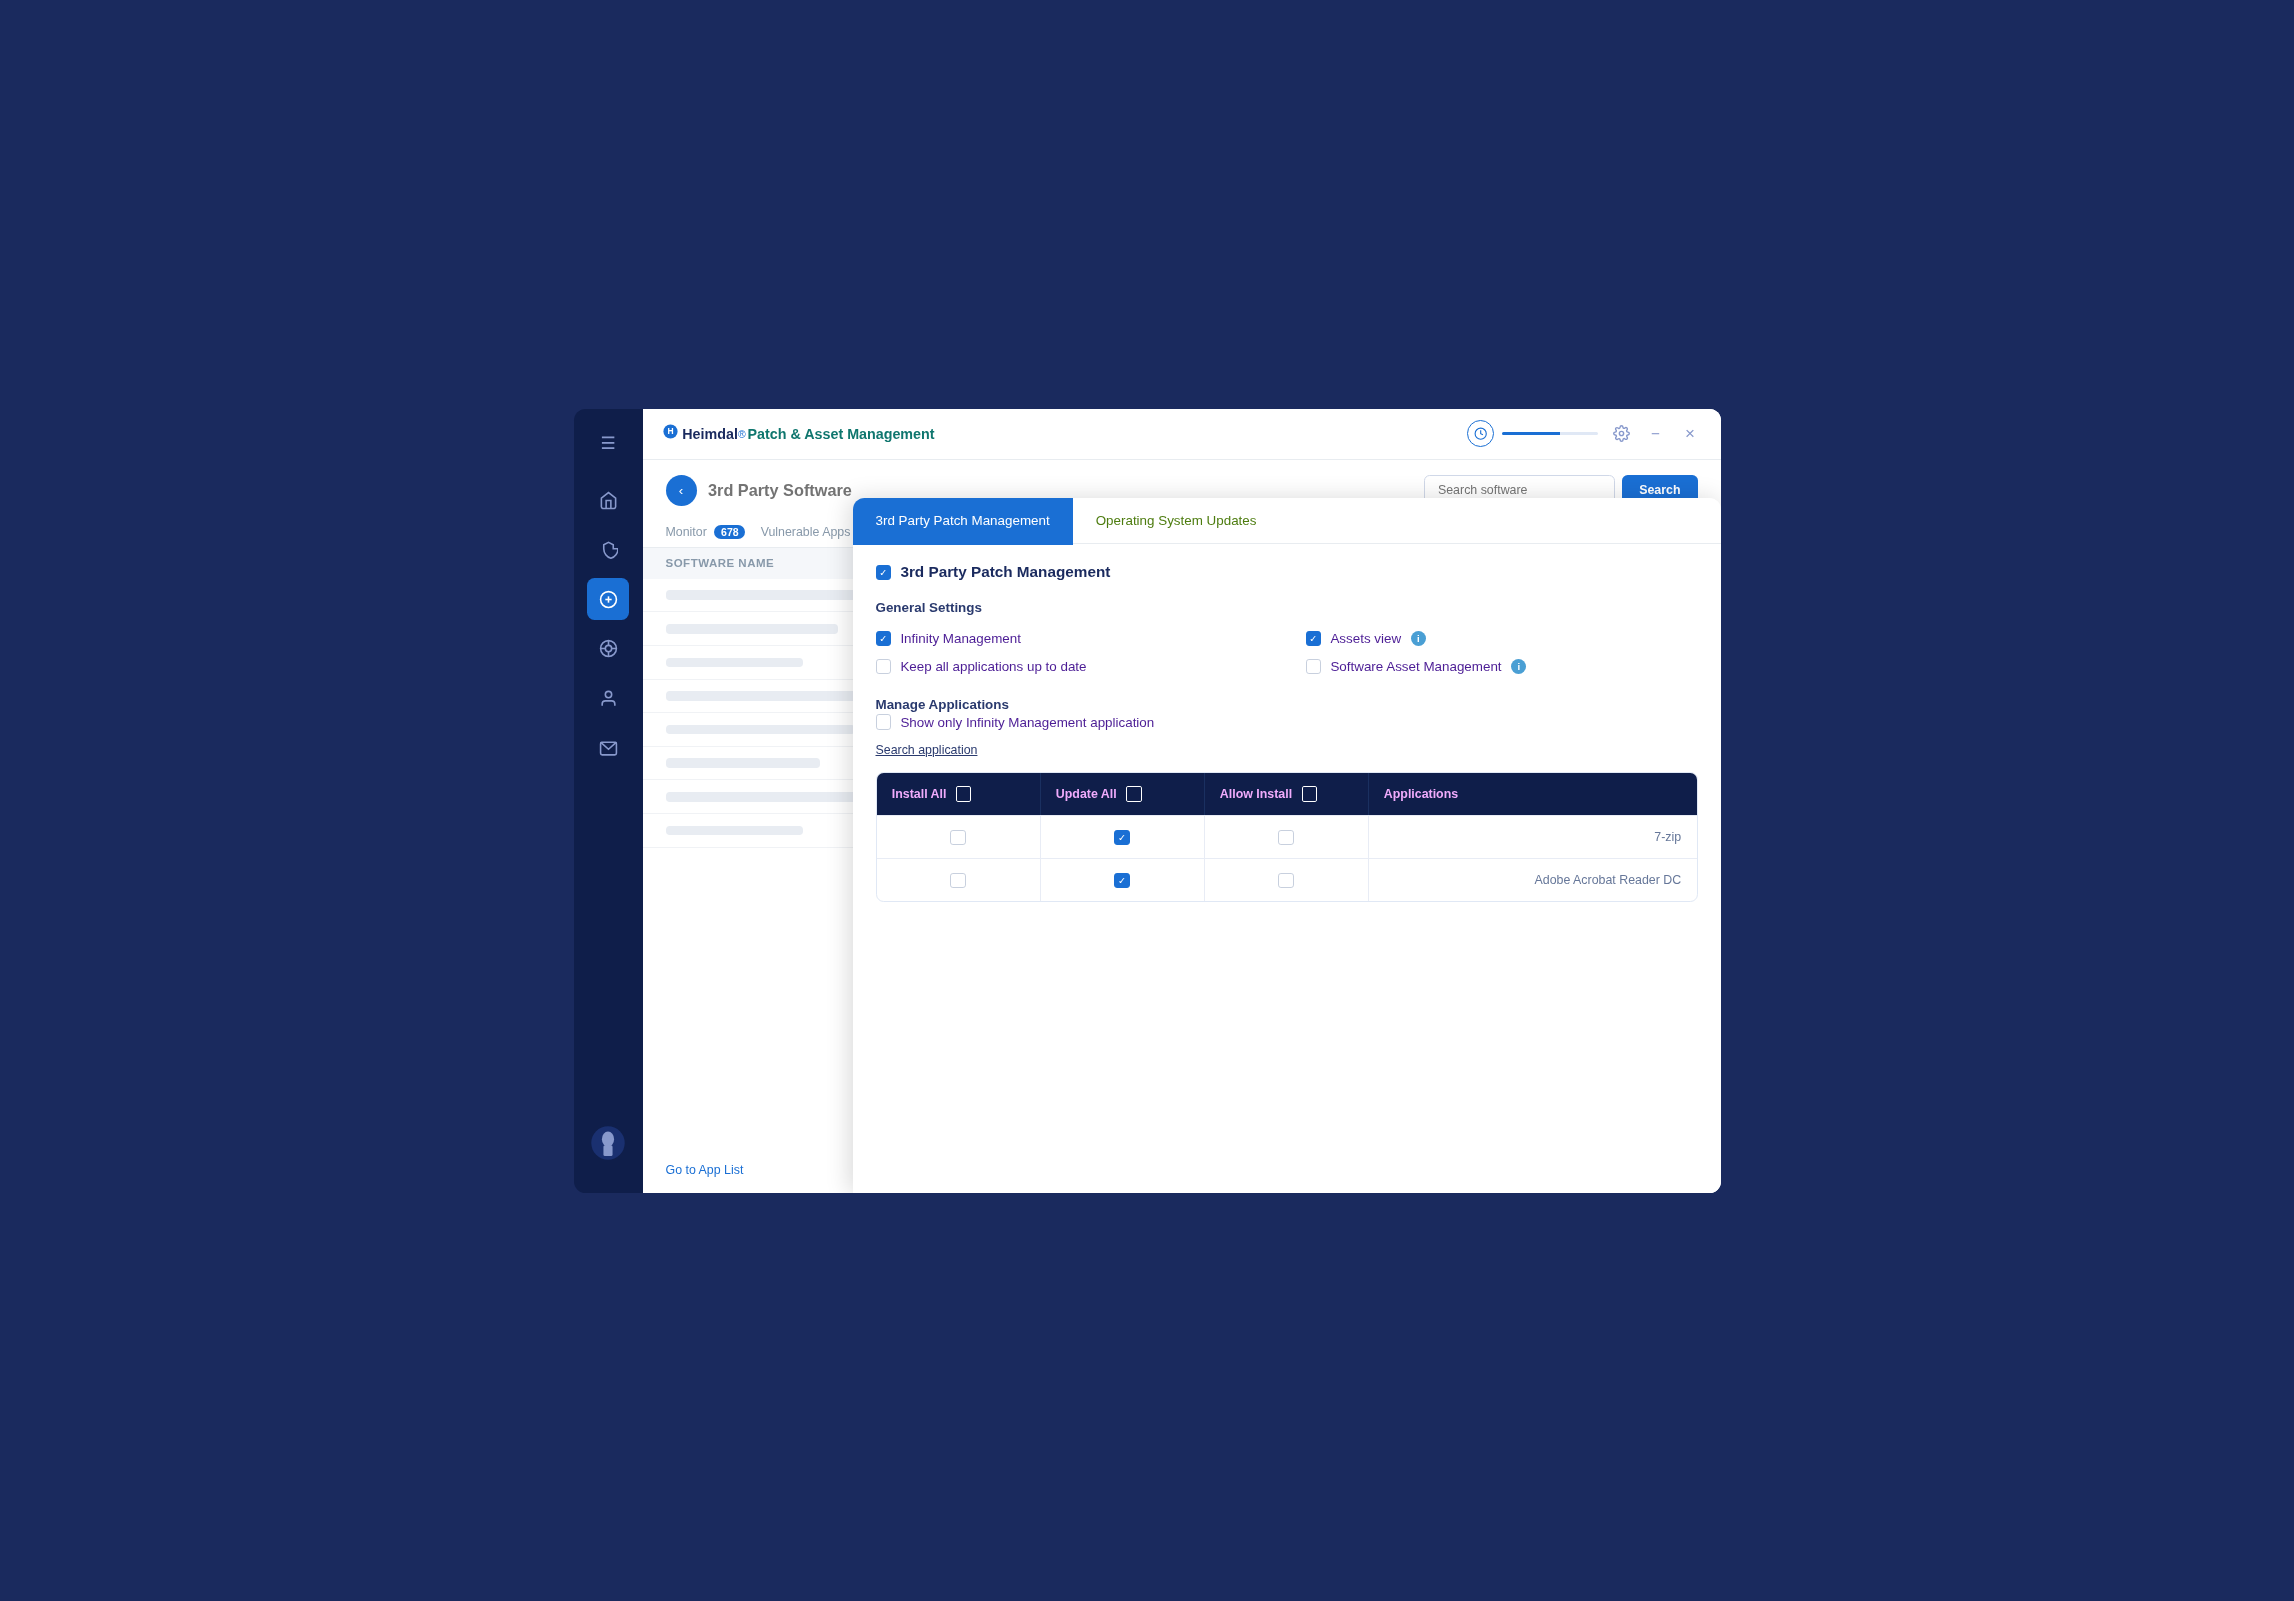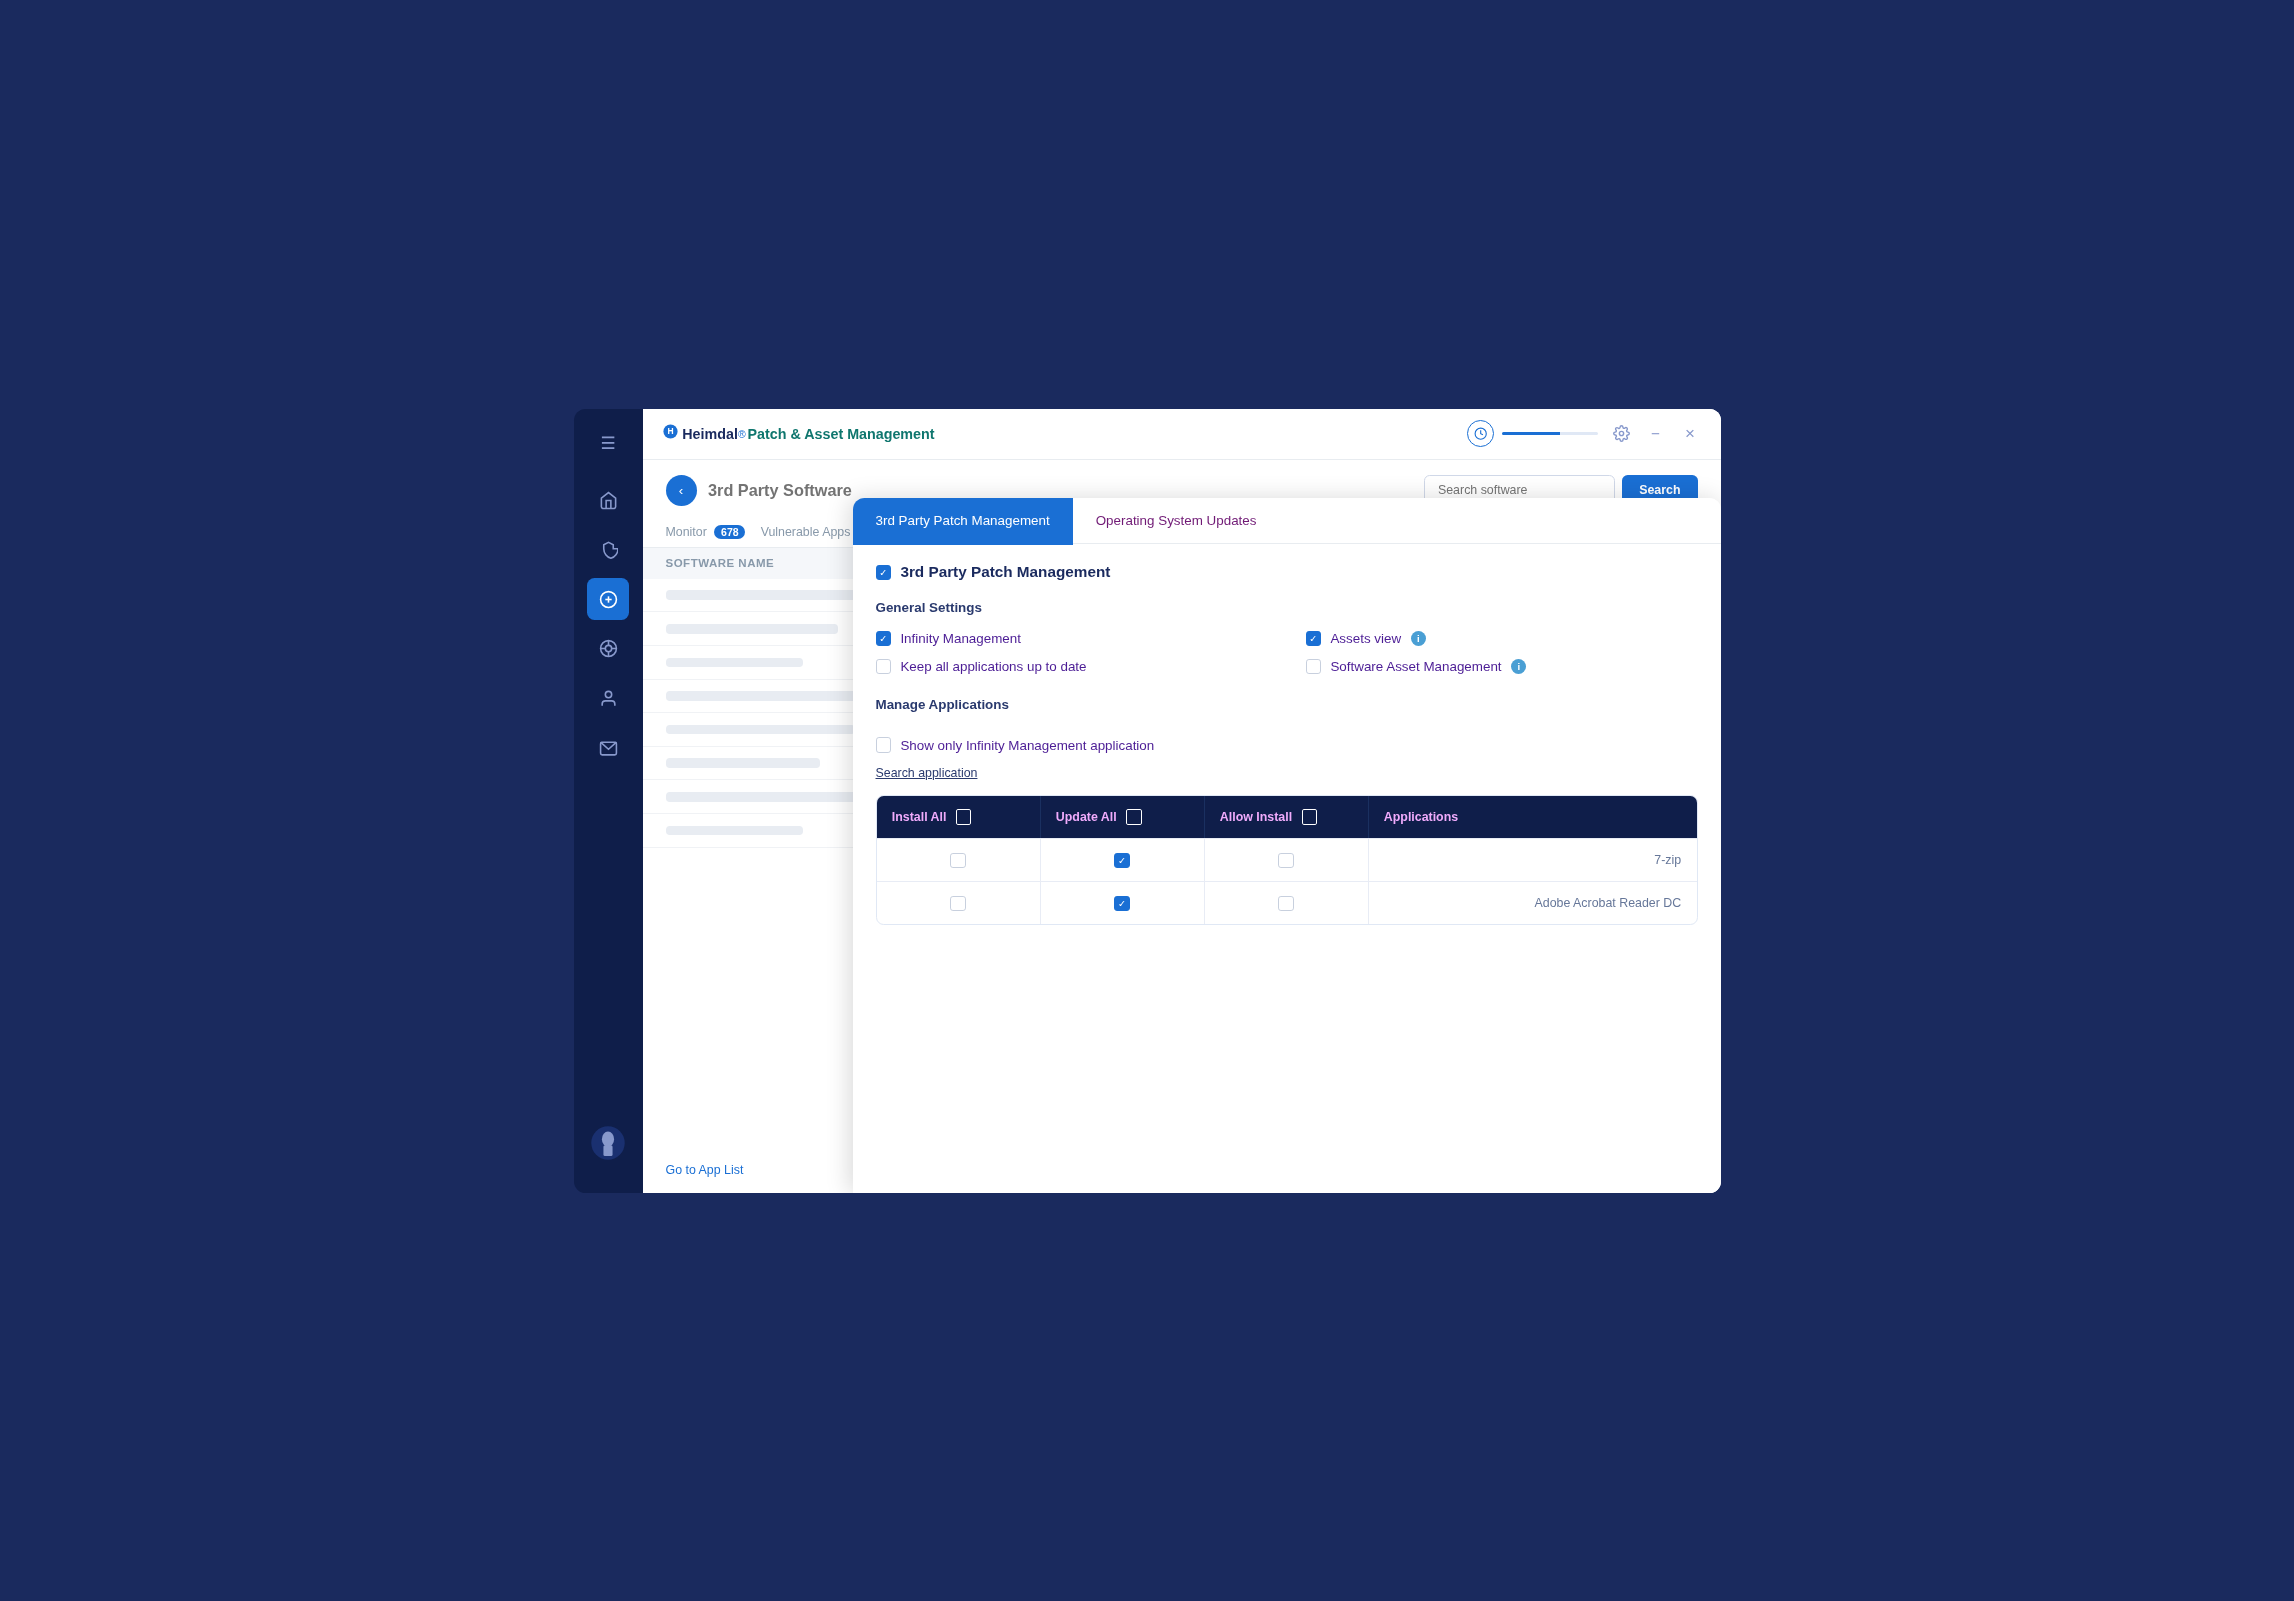--- a/index.html
+++ b/index.html
@@ -304,21 +304,21 @@
       display: flex;
       border-bottom: 1.9px solid #e8ecf0;
       padding: 0;
     }
 
     .panel-tab {
       padding: 15.3px 23px;
       font-size: 13.4px;
       font-weight: 500;
       cursor: pointer;
-      color: #701a75;
+      color: #4d7c0f;
       border-bottom: 2.9px solid transparent;
       margin-bottom: -1.9px;
     }
 
     .panel-tab.active {
       background: #1a6fd4;
       color: white;
       border-bottom-color: #1a6fd4;
     }
 
@@ -400,21 +400,21 @@
       display: flex;
       align-items: center;
       justify-content: center;
       font-weight: 700;
     }
 
     .manage-apps-label {
       font-size: 13.4px;
       font-weight: 700;
       color: #2a3a6e;
-      margin-bottom: 25px;
+      margin-bottom: 2px;
     }
 
     .search-app-row {
       display: flex;
       align-items: center;
       gap: 9.6px;
       margin-top: 13px;
     }
 
     .search-app-link {

